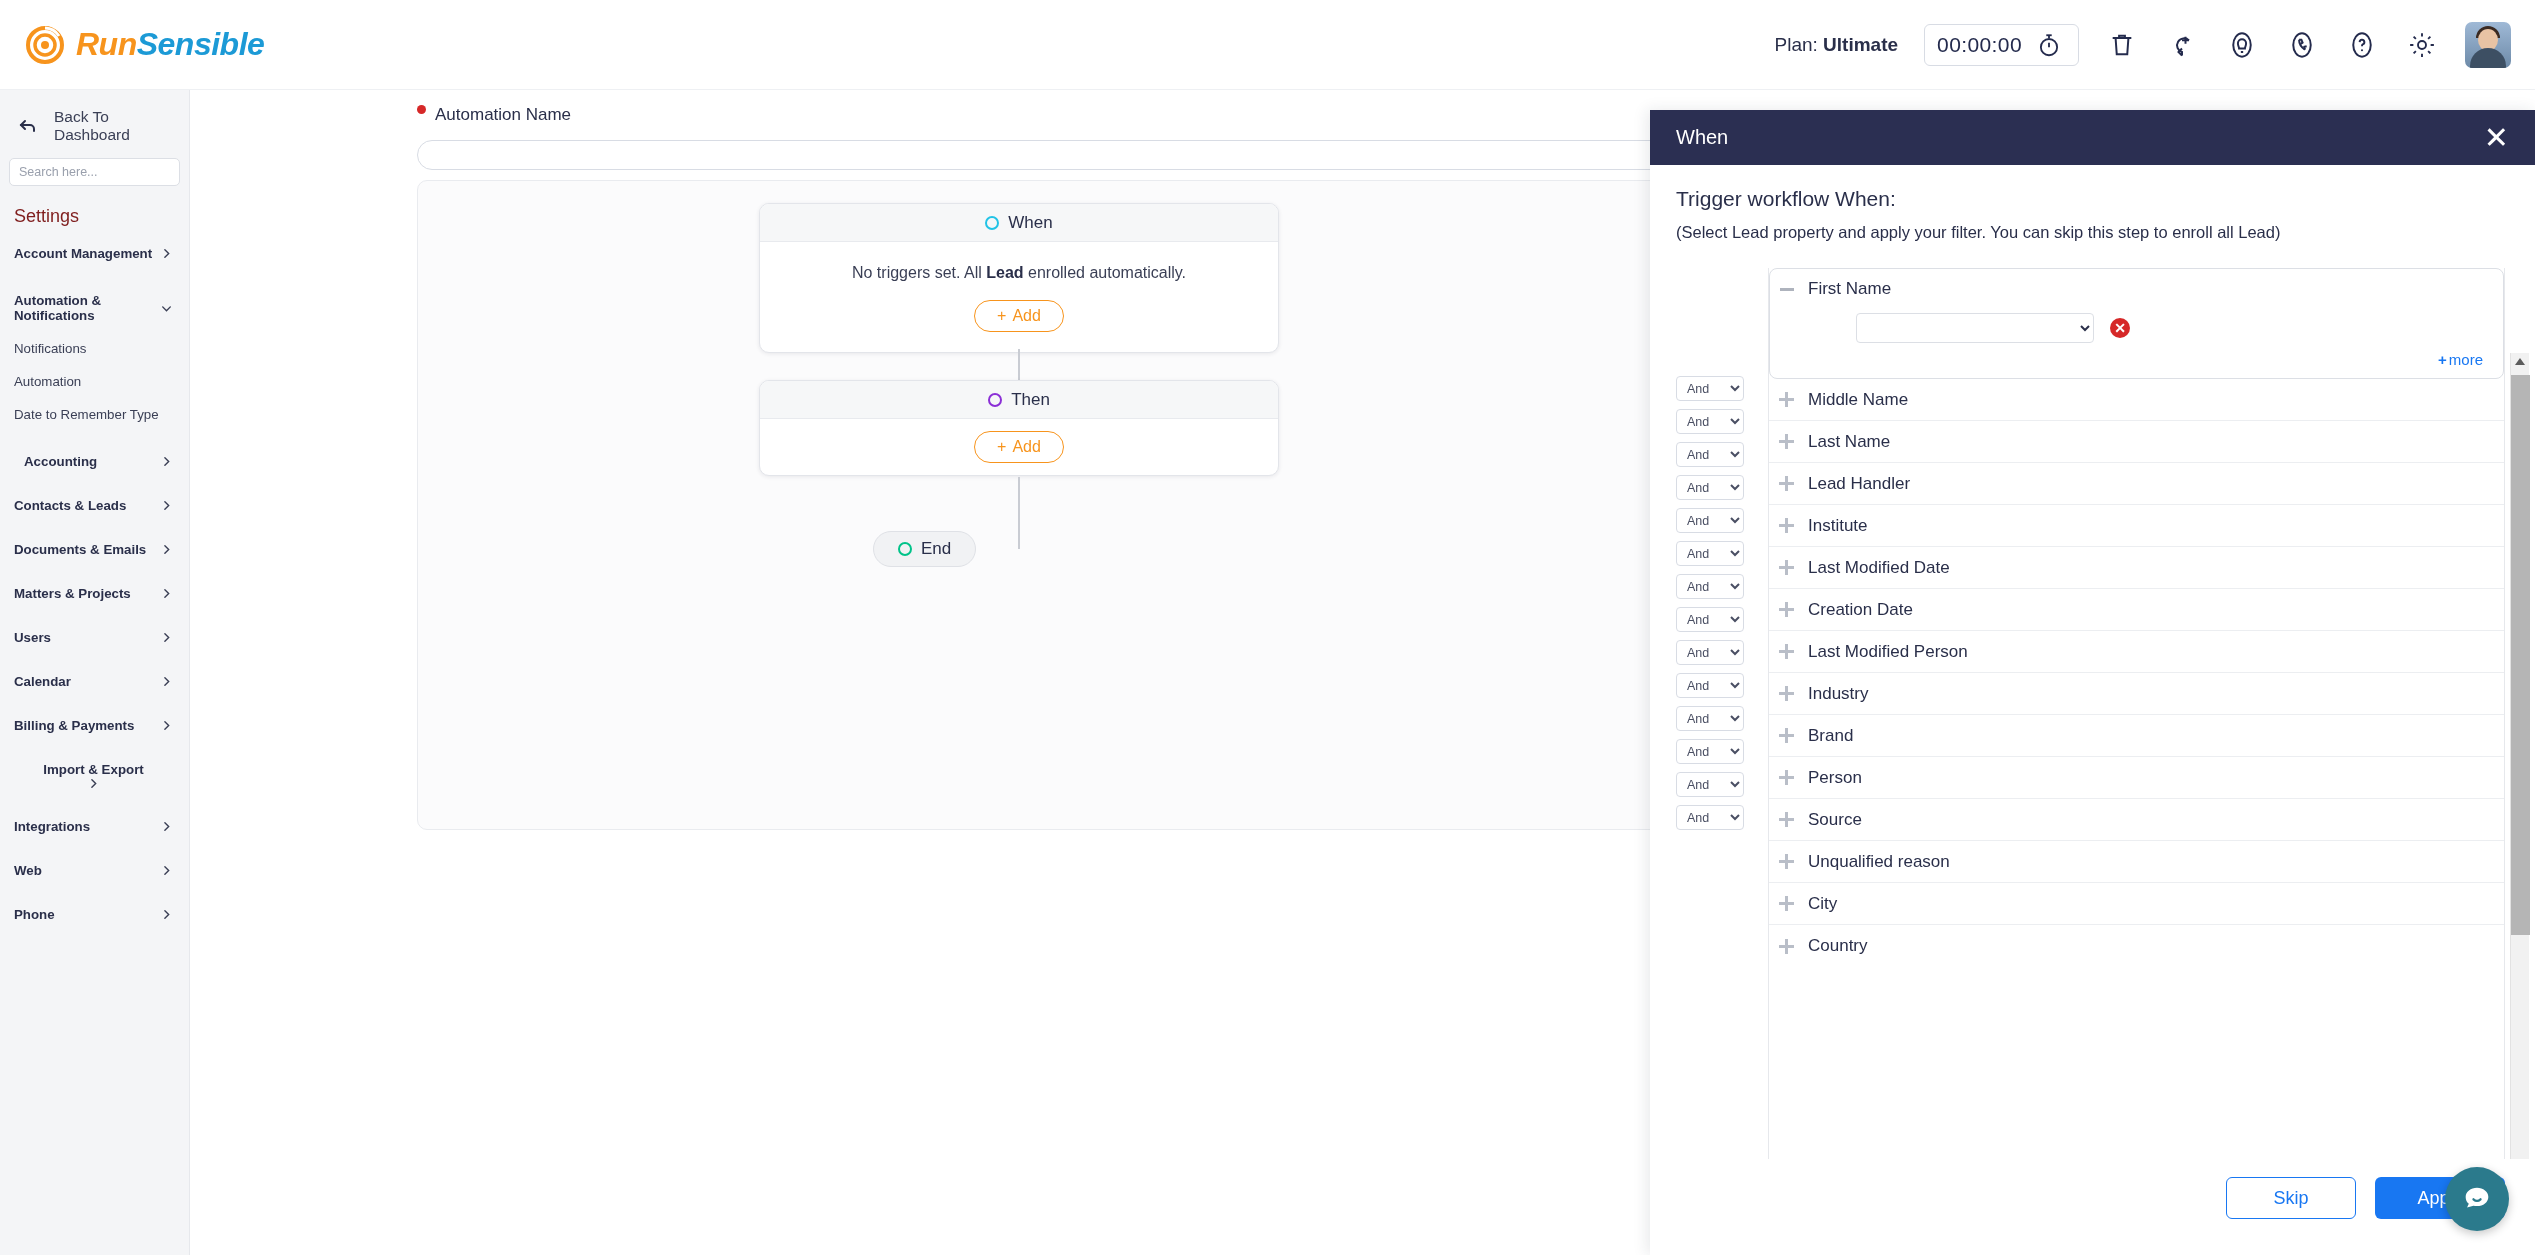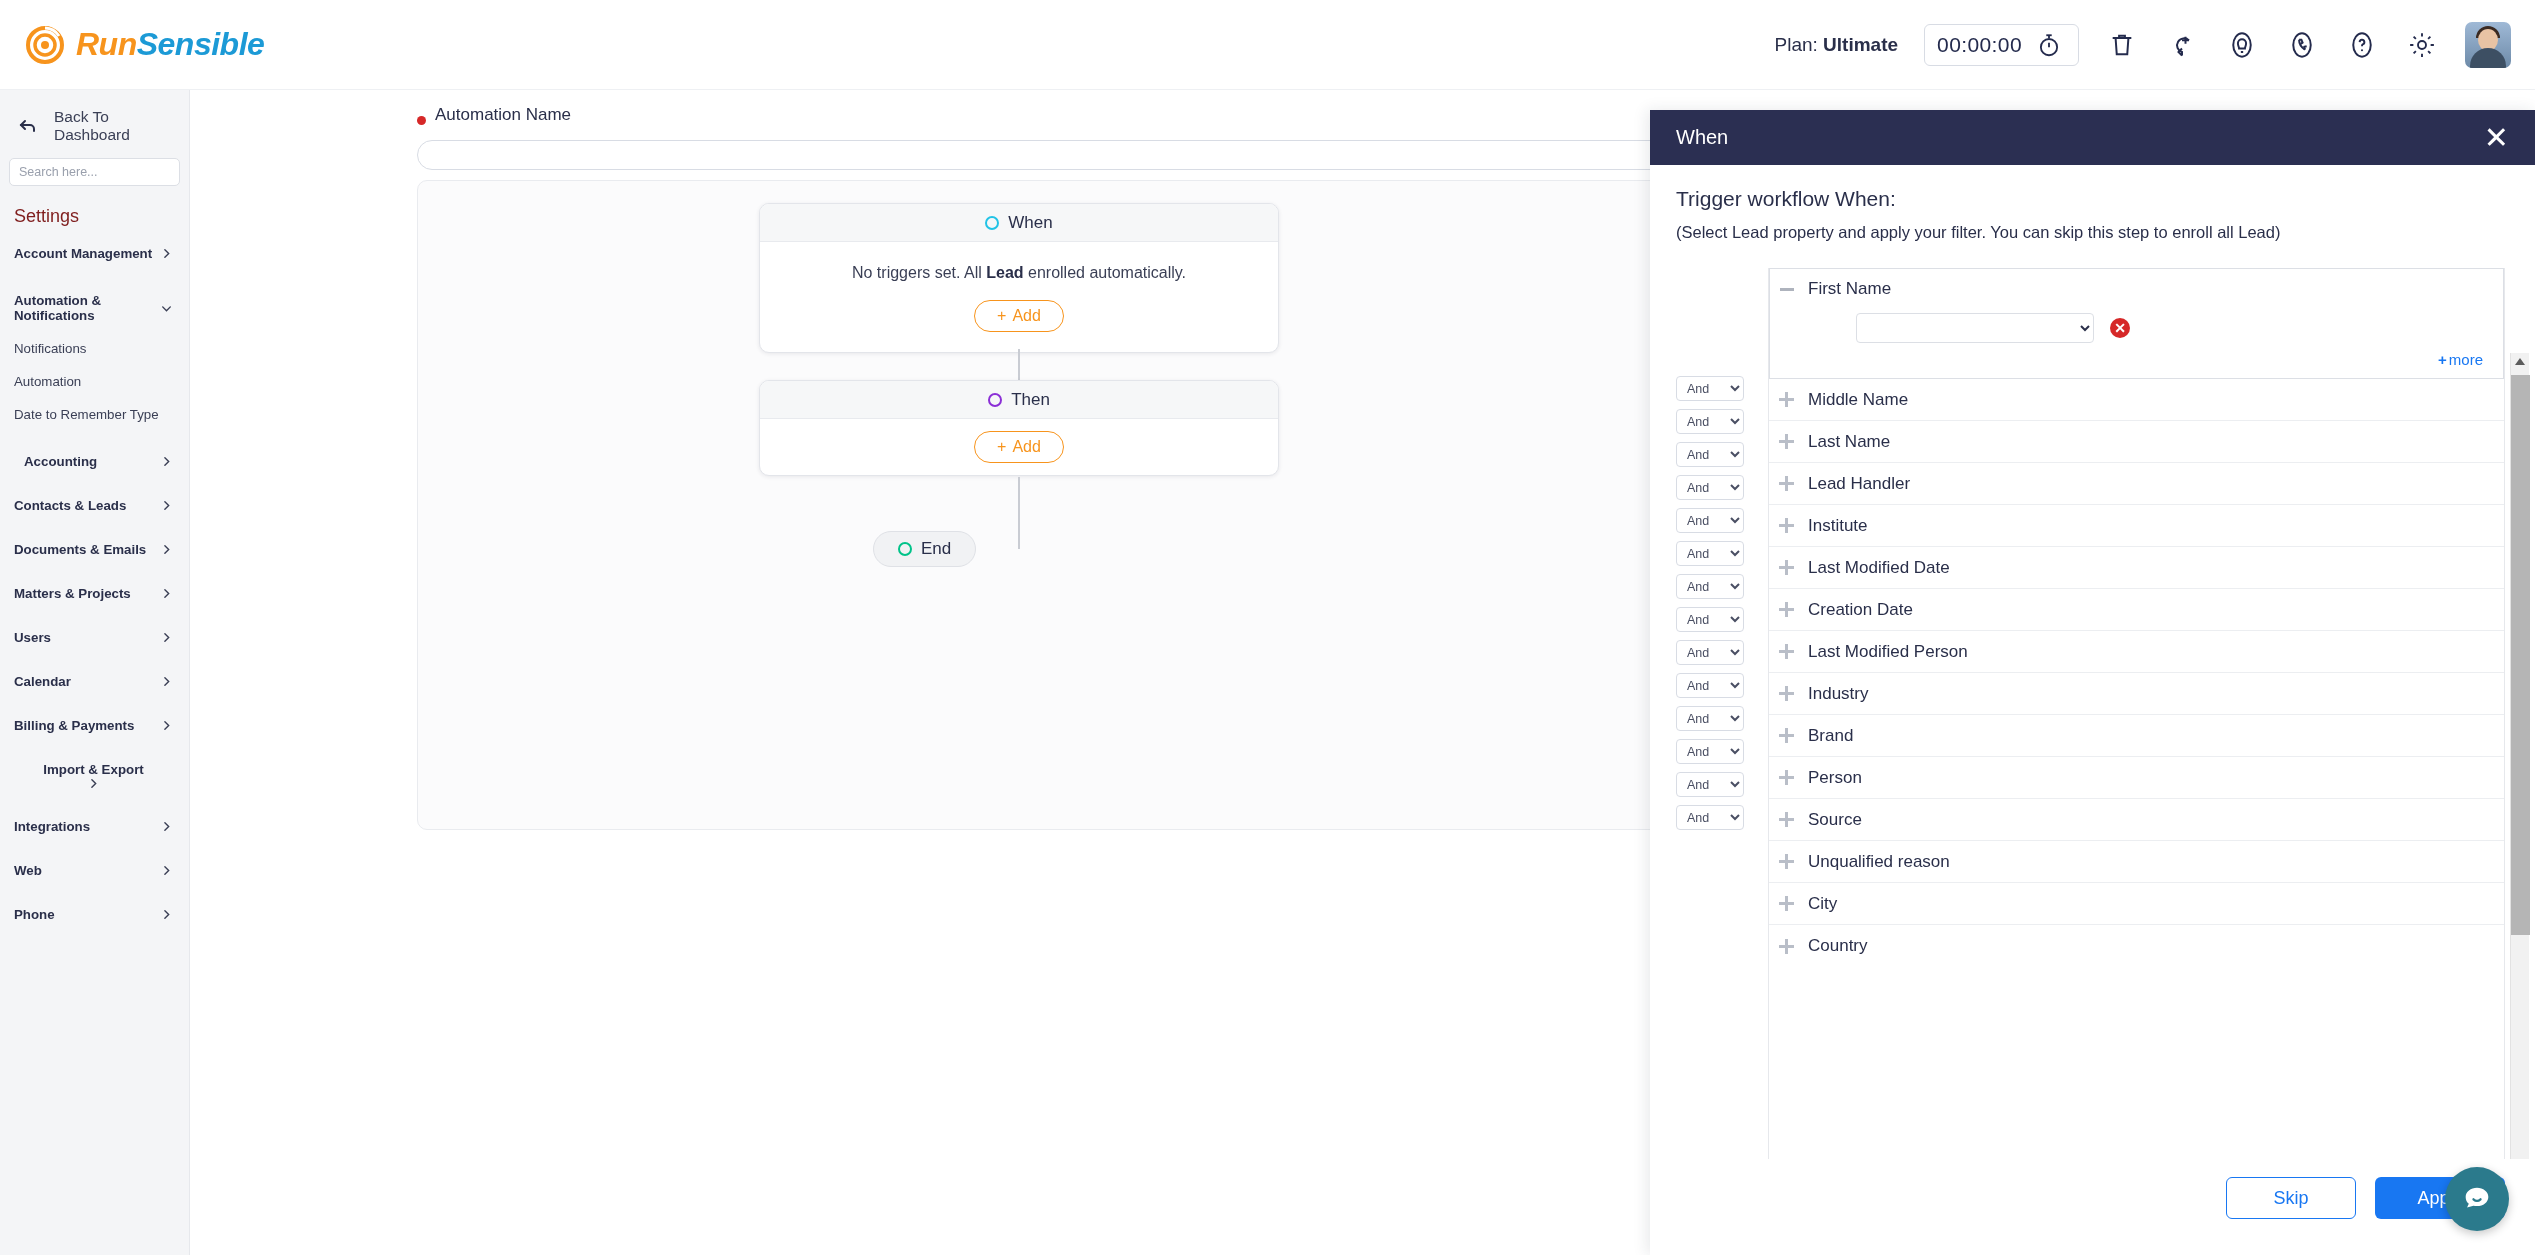--- a/index.html
+++ b/index.html
@@ -85,21 +85,21 @@
   .nav-item.sub { font-weight: normal; color: #3a3f55; }
   .chev { color: #3a3f55; display: flex; align-items: center; }
 
   
   .main {
     position: absolute; top: 90px; left: 190px;
     width: 2345px; height: 1165px;
     background: #ffffff; overflow: hidden;
   }
   .auto-name-row {
-    display: flex; align-items: flex-end; gap: 9px;
+    display: flex; align-items: flex-start; gap: 9px;
     position: absolute; left: 227px; top: 15px;
   }
   .req-dot { width: 9px; height: 9px; border-radius: 50%; background: #d62828; }
   .auto-name-label { font-size: 17px; color: #2a2f4a; }
   .auto-name-input {
     position: absolute; left: 227px; top: 50px;
     width: 1255px; height: 30px;
     border: 1px solid #d8dce4; border-radius: 15px; background: #fff;
     outline: none; padding: 0 16px; font-size: 14px;
     font-family: "Liberation Sans", sans-serif; color: #2a2f4a;
@@ -171,21 +171,21 @@
     width: 68px; height: 25px; margin-bottom: 4px;
     border: 1px solid #d8dce4; border-radius: 4px; background: #fff;
     font-size: 12.5px; color: #4a4f63; padding: 0 6px;
     font-family: "Liberation Sans", sans-serif;
   }
   .proplist {
     flex: 1; margin-right: 30px;
     border-left: 1px solid #e6e8ec; border-right: 1px solid #e6e8ec;
   }
   .prop-expanded {
-    border: 1px solid #dcdfe5; border-radius: 0; margin: 0 0 0 0;
+    border: 1px solid #dcdfe5; border-radius: 8px; margin: 0 0 0 0;
     padding: 10px 14px 10px 10px; background: #fff;
   }
   .prop-head { display: flex; align-items: center; gap: 14px; }
   .minus-ic { width: 14px; height: 3px; background: #aeb3bd; display: block; }
   .plus-ic {
     width: 15px; height: 15px; position: relative; flex: none; display: inline-block;
   }
   .plus-ic::before, .plus-ic::after {
     content: ""; position: absolute; background: #b9bec8;
   }

